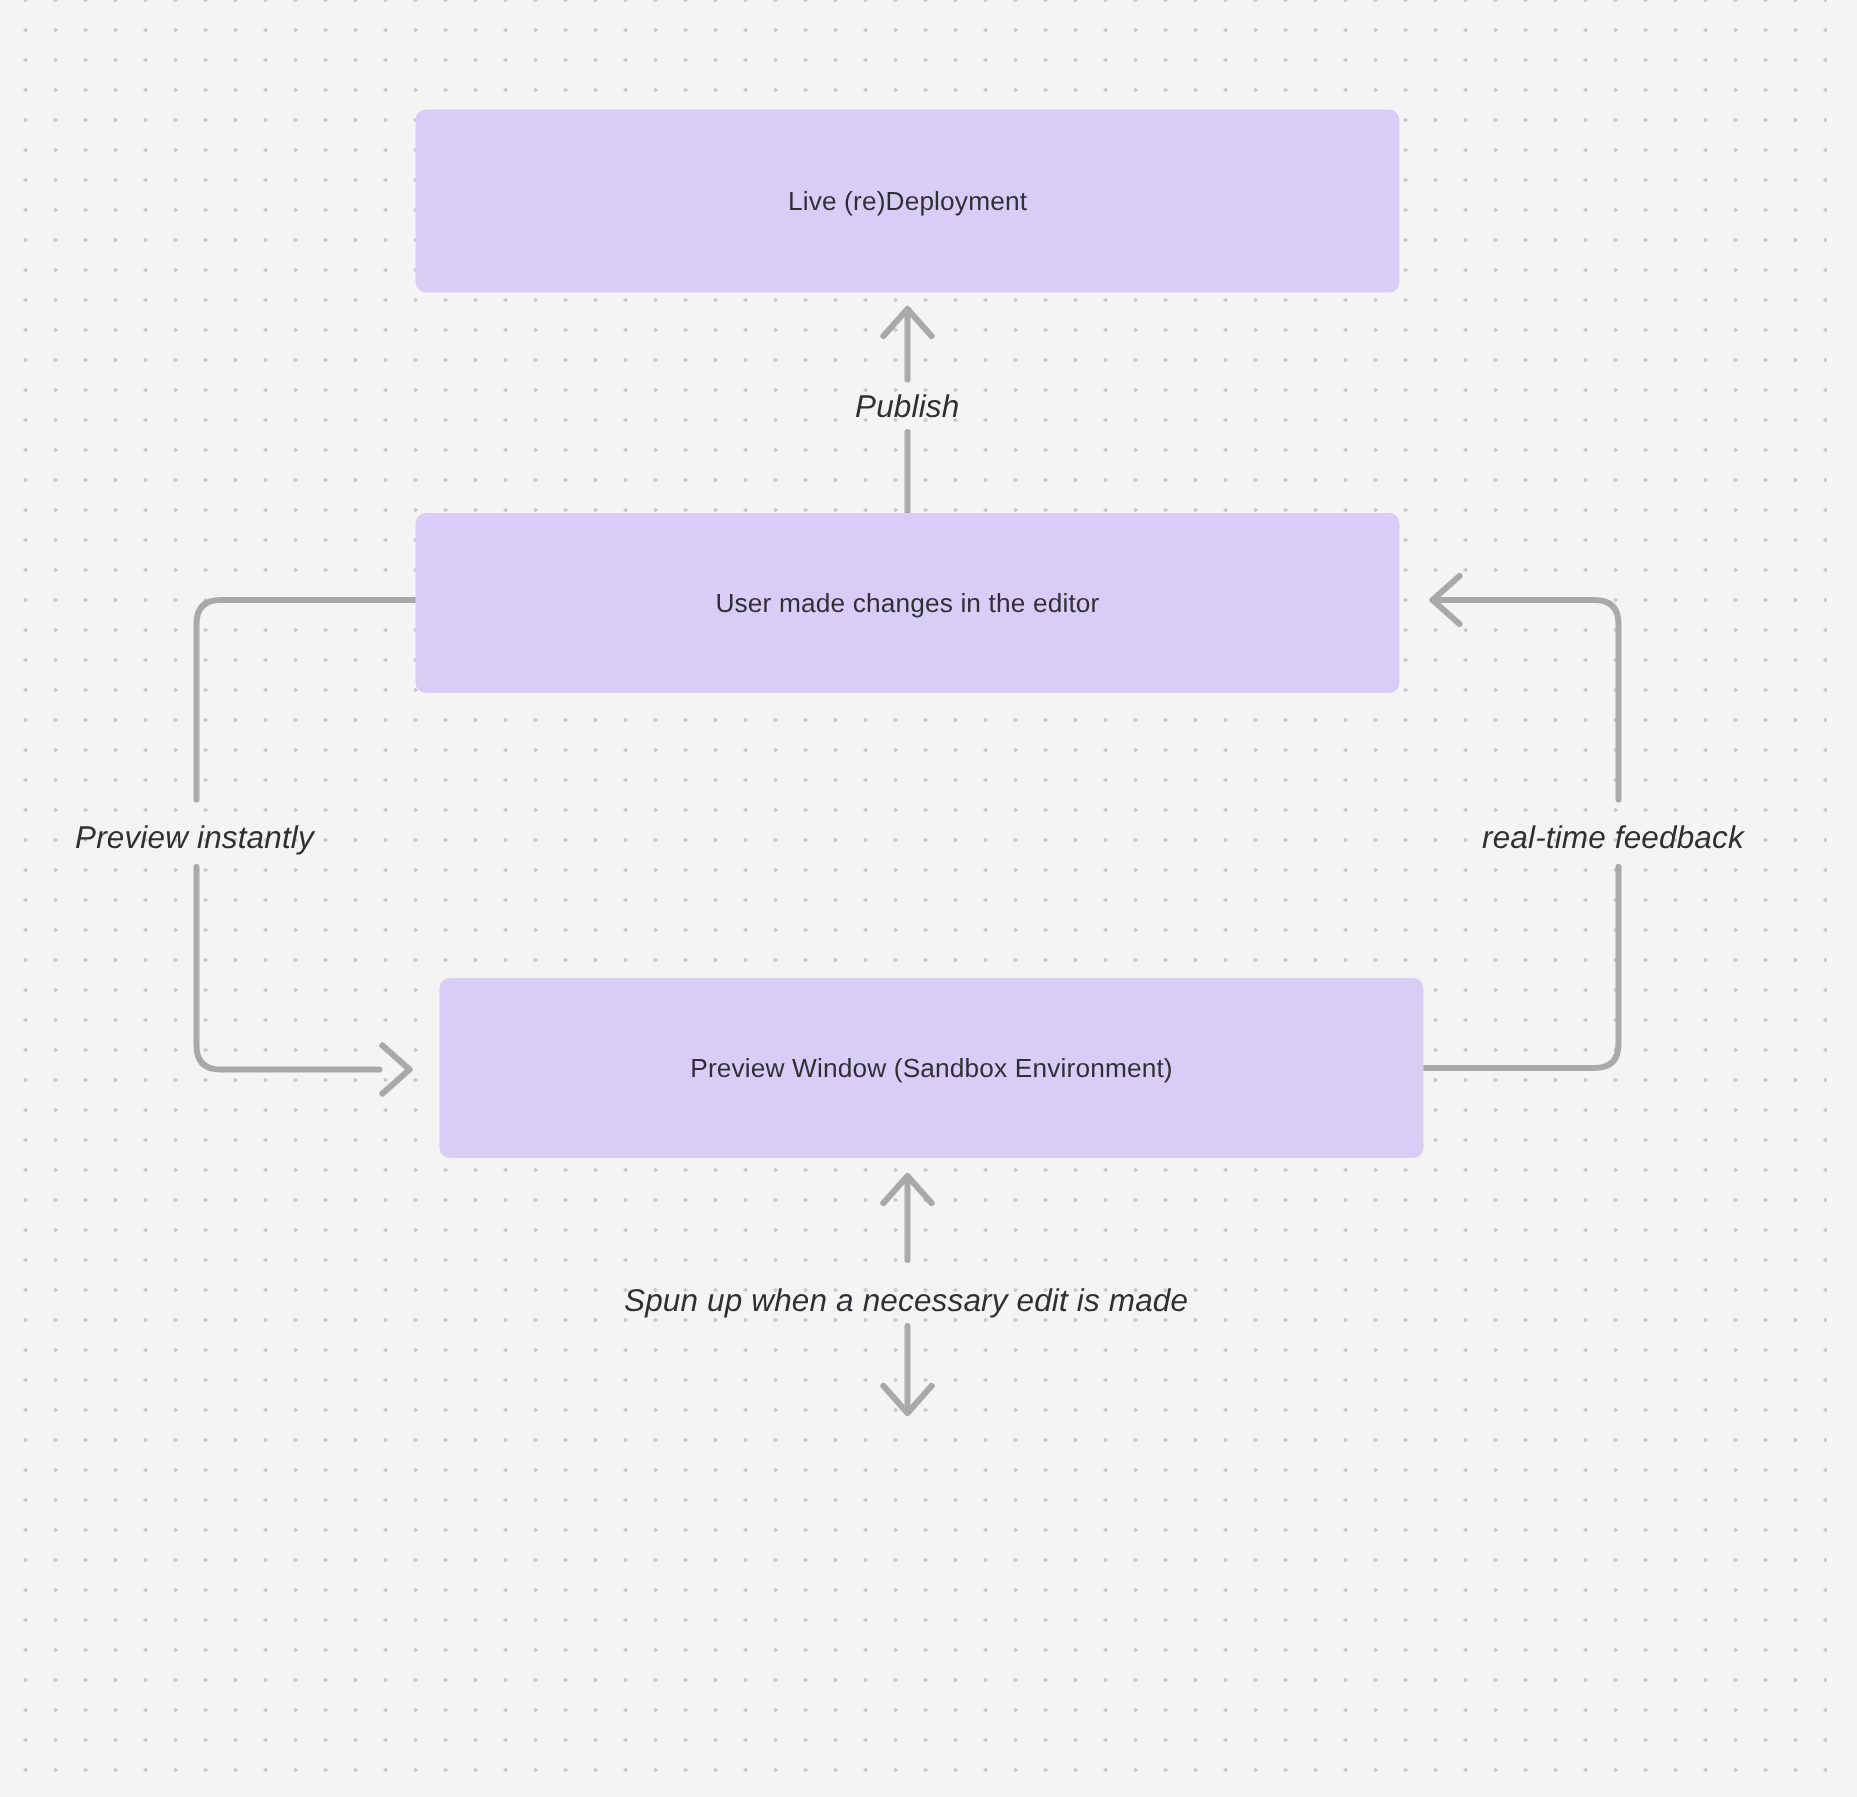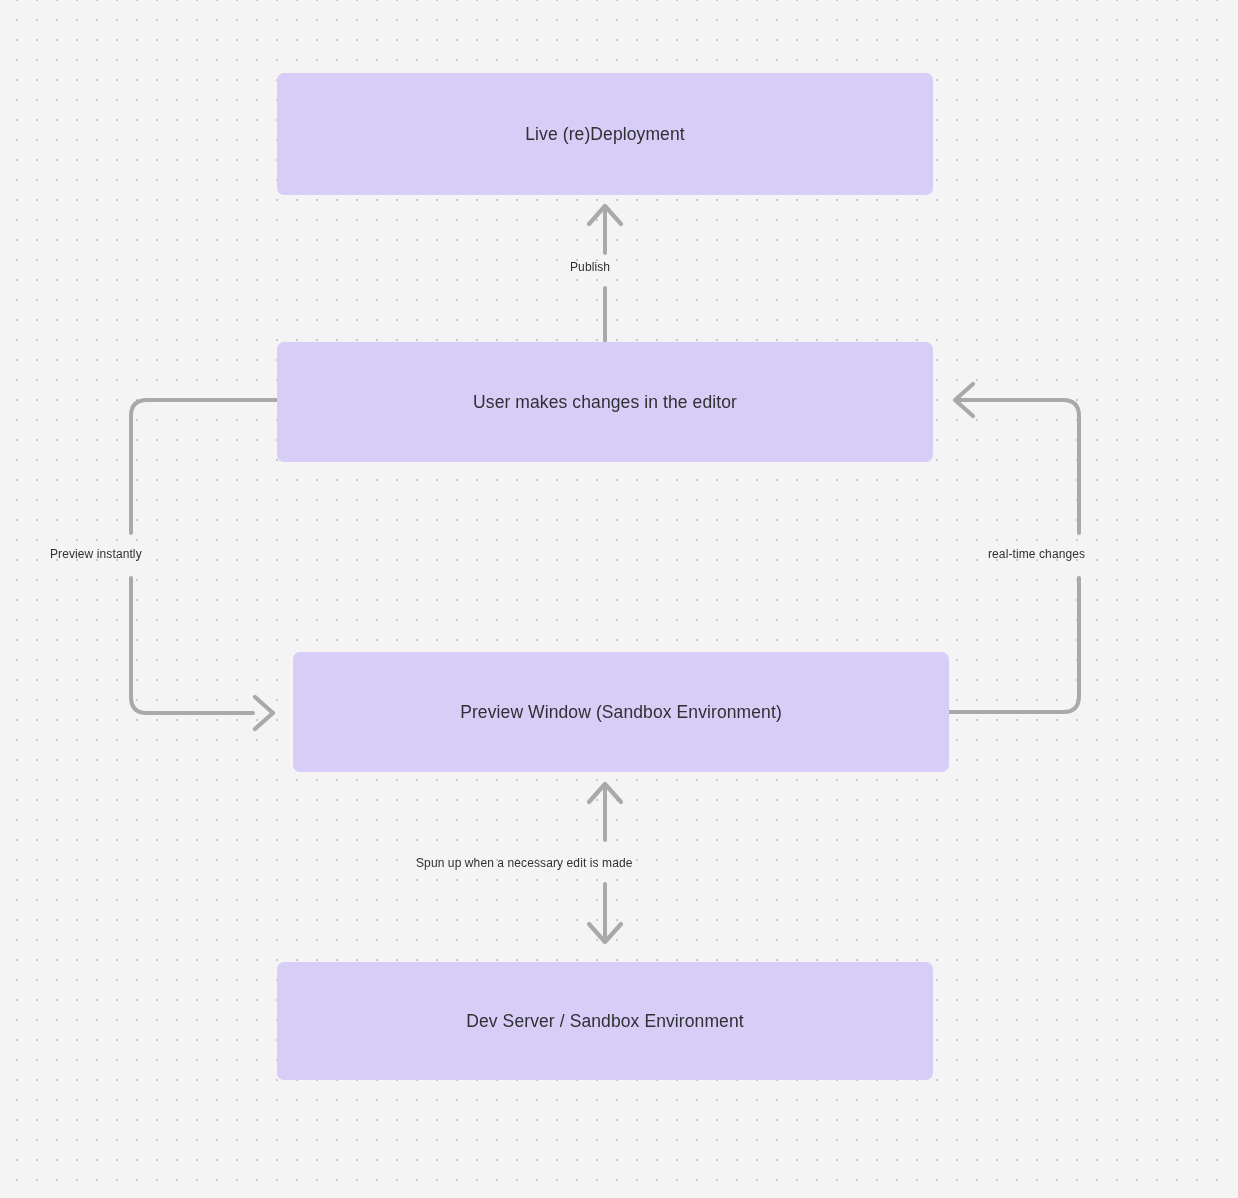--- a/index.html
+++ b/index.html
@@ -72,26 +72,27 @@
   }
 
   #node-live      { top: 73px;  height: 122px; }
   #node-user      { top: 342px; height: 120px; }
   #node-preview   { top: 652px; height: 120px; margin-left: 16px; }
   #node-devserver { top: 962px; height: 118px; }
 
   
   .edge-label {
     position: absolute;
-    font-size: 12px;
+    font-size: 21px;
     color: #2f3033;
     white-space: nowrap;
     letter-spacing: 0.1px;
     background: transparent;
     line-height: 1;
+    font-style: italic;
   }
   #label-publish    { left: 570px; top: 261px; }
   #label-updates    { left: 50px;  top: 548px; }
   #label-realtime   { left: 988px; top: 548px; }
   #label-spunup     { left: 416px; top: 857px; }
 </style>
 </head>
 <body>
 
 <div id="canvas">
@@ -122,32 +123,29 @@
       <path class="edge-path" d="M 605 884 L 605 940"></path>
       <path class="edge-head" d="M 589 924 L 605 942 L 621 924"></path>
     </g>
   </svg>
 
   <div class="node" id="node-live">
     <span class="node-label">Live (re)Deployment</span>
   </div>
 
   <div class="node" id="node-user">
-    <span class="node-label">User makes changes in the editor</span>
+    <span class="node-label">User made changes in the editor</span>
   </div>
 
   <div class="node" id="node-preview">
     <span class="node-label">Preview Window (Sandbox Environment)</span>
   </div>
 
-  <div class="node" id="node-devserver">
-    <span class="node-label">Dev Server / Sandbox Environment</span>
-  </div>
 
   <div class="edge-label" id="label-publish">Publish</div>
 
   <div class="edge-label" id="label-updates">Preview instantly</div>
 
-  <div class="edge-label" id="label-realtime">real-time changes</div>
+  <div class="edge-label" id="label-realtime">real-time feedback</div>
 
   <div class="edge-label" id="label-spunup">Spun up when a necessary edit is made</div>
 
 </div>
 
 </body></html>

